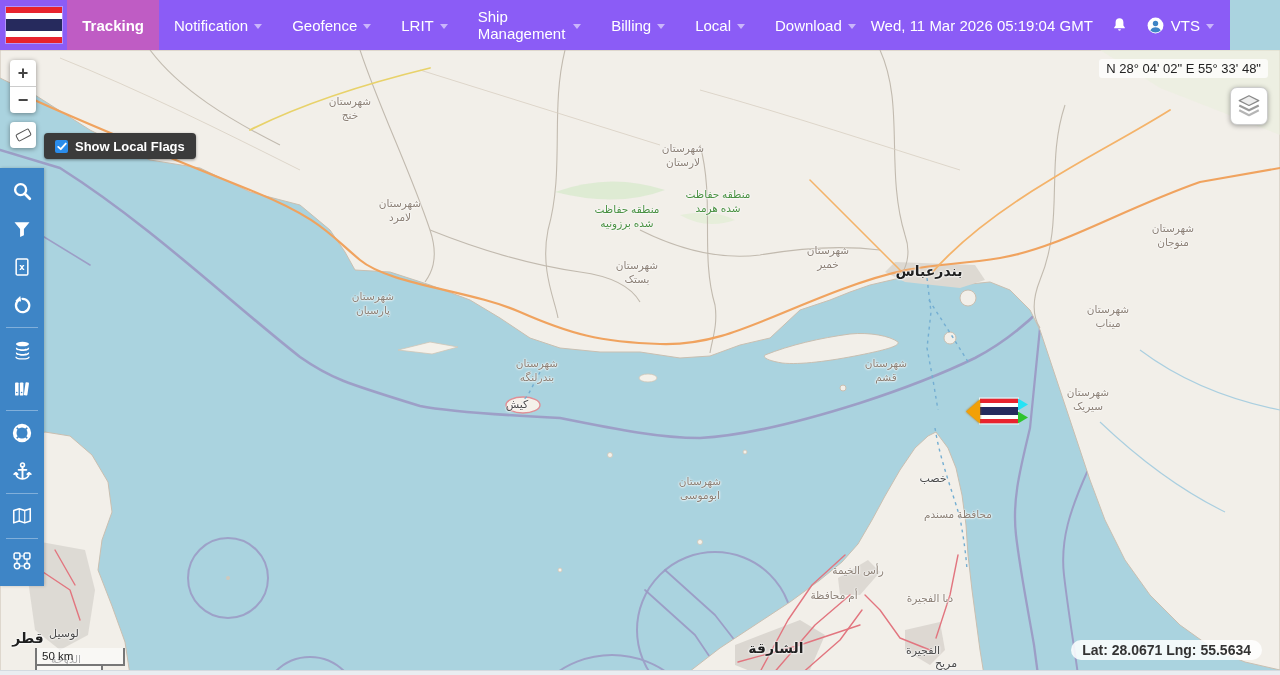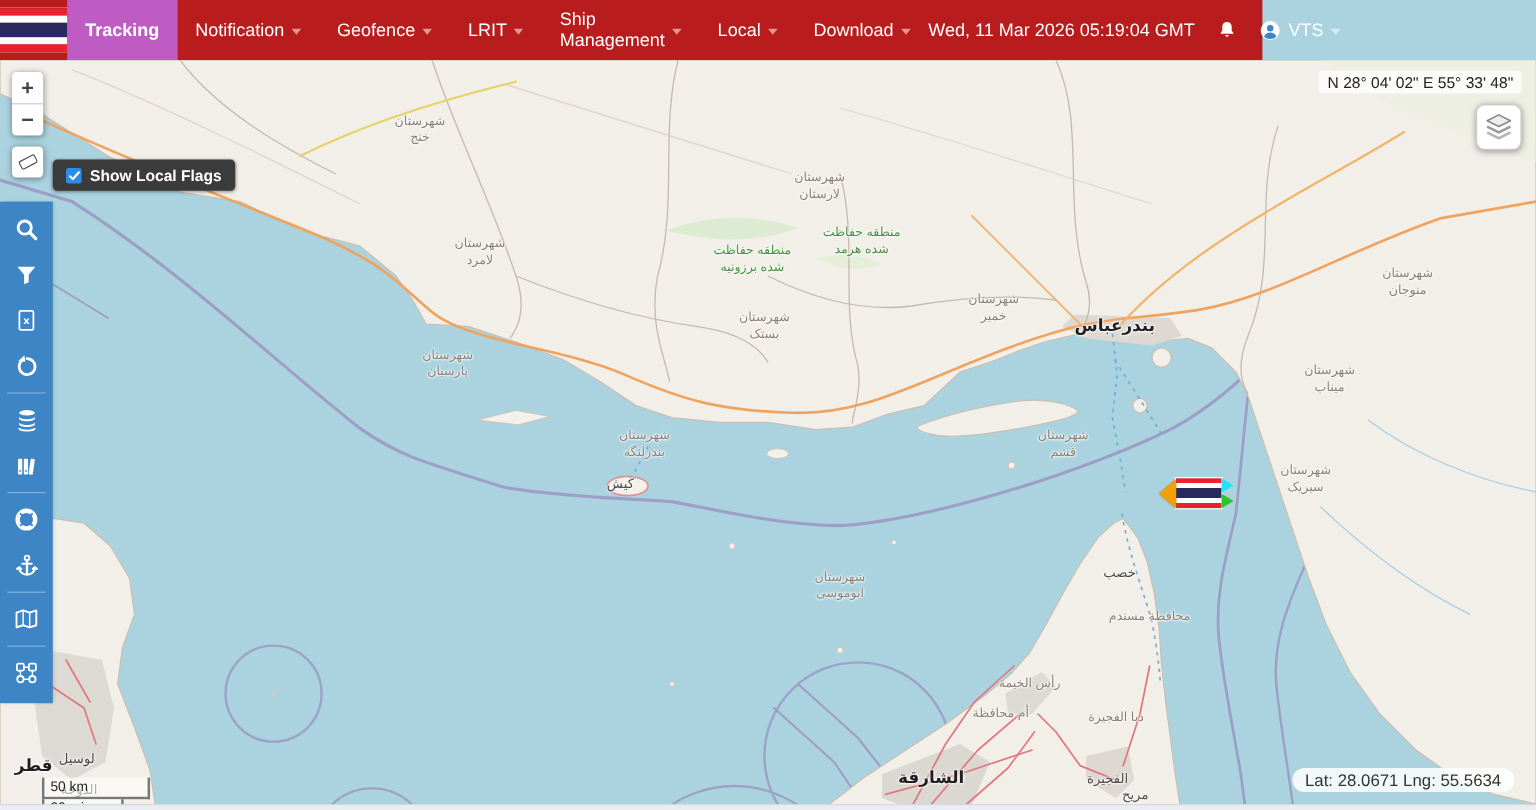--- a/index.html
+++ b/index.html
@@ -1,19 +1,19 @@
 <!DOCTYPE html>
 <html><head>
 <meta charset="utf-8">
 <style>
   * { margin:0; padding:0; box-sizing:border-box; }
   html,body { width:1280px; height:675px; overflow:hidden; font-family:"Liberation Sans","DejaVu Sans",sans-serif; background:#aad3df; }
 
   
-  .navbar { position:absolute; top:0; left:0; width:1052px; height:50px; background:#b91c1c; display:flex; align-items:stretch; z-index:50; }
+  .navbar { position:absolute; top:0; left:0; width:1230px; height:50px; background:#8b5cf6; display:flex; align-items:stretch; z-index:50; }
   .brand { width:70px; display:flex; align-items:center; justify-content:center; }
   .thai-flag { width:56px; height:36px; display:flex; flex-direction:column; box-shadow:0 0 0 1px rgba(255,255,255,.35); }
   .thai-flag i { display:block; }
   .tf-r { background:#e8232e; flex:1; }
   .tf-w { background:#ffffff; flex:1; }
   .tf-b { background:#262a5d; flex:2; }
   .nav-items { display:flex; align-items:stretch; }
   .nav-item { display:flex; align-items:center; gap:6px; padding:0 15px; color:#fff; font-size:15px; text-decoration:none; cursor:pointer; }
   .nav-item.active { background:#bf5cc4; font-weight:bold; }
   .caret { width:0; height:0; border-left:4px solid transparent; border-right:4px solid transparent; border-top:5px solid rgba(255,255,255,.55); margin-top:2px; }
@@ -49,21 +49,21 @@
   
   .tool-sidebar { position:absolute; left:0; top:118px; width:44px; background:#3e85c6; padding:4px 0 6px 0; display:flex; flex-direction:column; box-shadow:1px 0 3px rgba(0,0,0,.2); }
   .tool-item { height:38px; display:flex; align-items:center; justify-content:center; cursor:pointer; }
   .tool-sep { height:1px; background:rgba(255,255,255,.35); margin:3px 6px; }
 
   
   .coords-box { position:absolute; top:9px; right:12px; background:rgba(255,255,255,.75); border-radius:3px; padding:2px 7px; font-size:13px; color:#222; white-space:nowrap; }
   .layers-ctl { position:absolute; top:37px; right:12px; width:38px; height:38px; background:#fff; border:1px solid #ccc; border-radius:7px; box-shadow:0 1px 5px rgba(0,0,0,.35); display:flex; align-items:center; justify-content:center; cursor:pointer; }
 
   
-  .latlng-box { position:absolute; top:590px; right:18px; background:rgba(255,255,255,.85); border-radius:11px; padding:2px 11px; font-size:14px; color:#333; white-space:nowrap; }
+  .latlng-box { position:absolute; top:590px; right:18px; background:rgba(255,255,255,.85); border-radius:11px; padding:2px 11px; font-size:14px; color:#333; white-space:nowrap;font-weight:bold; }
   .scale-ctl { position:absolute; left:10px; top:598px; font-size:11.5px; color:#222;padding-left:25px; }
   .scale-line { background:rgba(255,255,255,.55); border:2px solid #777; border-top:none; padding:1px 5px 0 5px; line-height:1.3; white-space:nowrap; }
   .scale-line.km { width:90px; }
   .scale-line.mi { width:68px; border-top:none; margin-top:0; }
   .bottom-strip { position:absolute; left:0; bottom:0; width:1280px; height:5px; background:#e9edf1; border-top:1px solid #d4dae0; }
 
   
   .vessel { position:absolute; transform:translate(-50%,-50%); display:flex; align-items:center; cursor:pointer; }
   .v-arrow { width:0; height:0; border-top:12px solid transparent; border-bottom:12px solid transparent; border-right:14px solid #f2a007; filter:drop-shadow(0 0 1px #b36c00); }
   .v-flag { width:38px; height:25px; outline:1px solid rgba(255,255,255,.85);
@@ -97,20 +97,24 @@
     <a class="nav-item">
         <span>Geofence</span>
         <span class="caret"></span>
       </a>
     <a class="nav-item">
         <span>LRIT</span>
         <span class="caret"></span>
       </a>
     <a class="nav-item">
         <span>Ship Management</span>
+        <span class="caret"></span>
+      </a>
+    <a class="nav-item">
+        <span>Billing</span>
         <span class="caret"></span>
       </a>
     <a class="nav-item">
         <span>Local</span>
         <span class="caret"></span>
       </a>
     <a class="nav-item">
         <span>Download</span>
         <span class="caret"></span>
       </a>

